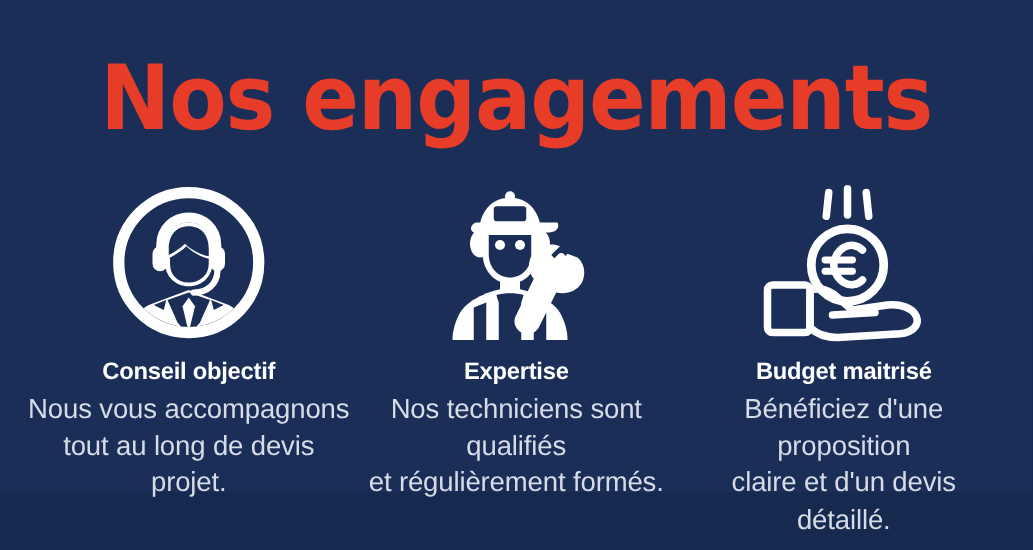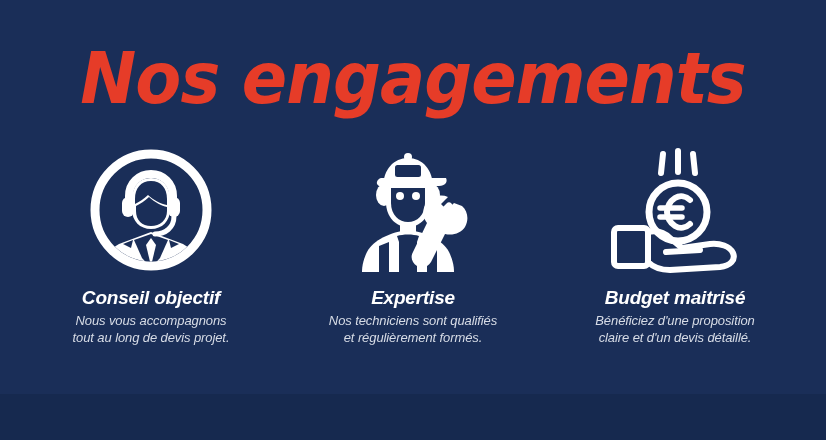--- a/index.html
+++ b/index.html
@@ -14,21 +14,20 @@
     font-family: "Liberation Sans", sans-serif;
     -webkit-font-smoothing: antialiased;
   }
 
   #banner {
     position: relative;
     width: 826px;
     height: 394px;
     background: #1a2e58;
     box-sizing: border-box;
-    font-style: italic;
   }
 
   
   #title {
     position: absolute;
     top: 42px;
     left: 0;
     width: 826px;
     text-align: center;
     color: #e63c28;
@@ -74,21 +73,21 @@
     color: #ffffff;
     font-size: 19px;
     font-weight: 700;
     line-height: 1.15;
     text-align: right;
     letter-spacing: -0.2px;
   }
   .col-body {
     margin-top: 3px;
     color: #d7dce6;
-    font-size: 13px;
+    font-size: 22px;
     font-weight: 400;
     line-height: 1.35;
     text-align: center;
     letter-spacing: -0.1px;
     max-width: 260px;
   }
 </style>
 </head>
 <body>
 

